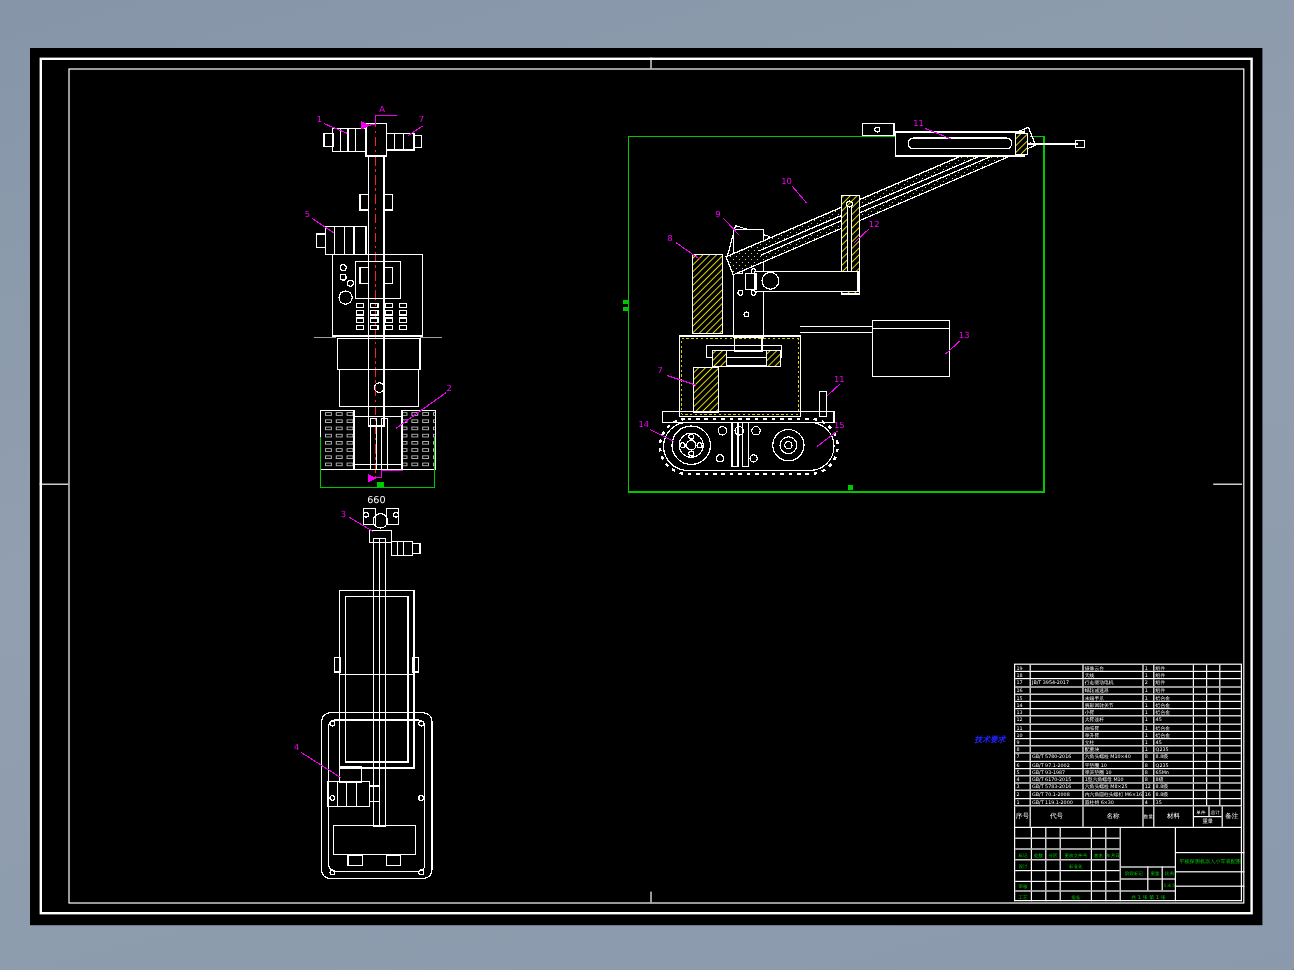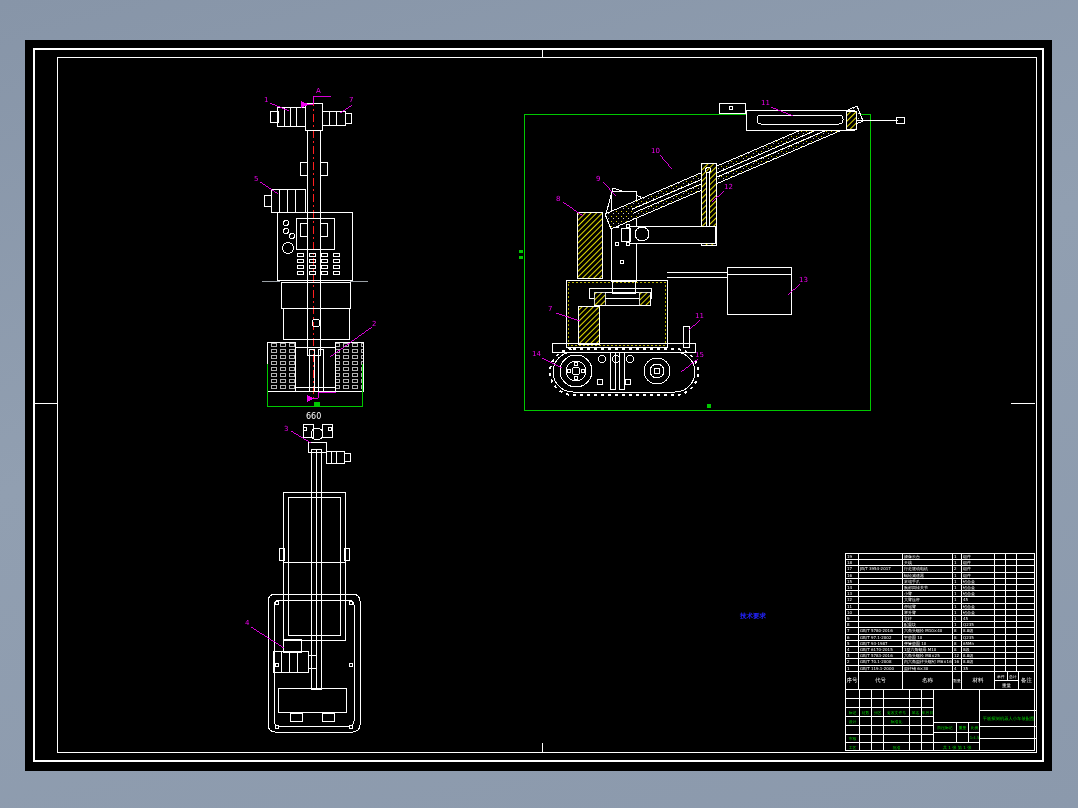--- a/index.html
+++ b/index.html
@@ -20,21 +20,21 @@
   .mgt{fill:#ee00ee;font-size:7px;}
   .mgf{fill:#ee00ee;stroke:none;}
   .gr{stroke:#00c800;fill:none;stroke-width:1;}
   .grf{fill:#00c800;stroke:none;}
   .gy{stroke:#9aa0a6;stroke-width:1;}
   .rd{stroke:#ff1f1f;stroke-width:1;fill:none;stroke-dasharray:8 3 2 3;}
   .dimt{fill:#fff;font-size:8px;}
 
   
   .notes{position:absolute;left:643px;top:572px;width:170px;color:#2323ff;}
-  .notes .ttl{font-size:6.5px;font-weight:bold;text-align:center;margin-bottom:8px;}
+  .notes .ttl{font-size:6.5px;font-weight:bold;text-align:right;margin-bottom:8px;font-style:italic;}
   .notes .ln{font-size:5.5px;line-height:7px;}
 
   
   .tblock{position:absolute;left:820px;top:513px;width:190px;height:198px;color:#fff;box-sizing:border-box;}
   .plist{position:absolute;left:0;top:0;width:190px;height:119px;border:1px solid #fff;box-sizing:border-box;display:flex;flex-direction:column;}
   .prow{display:flex;flex:1;border-top:1px solid #fff;box-sizing:border-box;min-height:0;}
   .prow:first-child{border-top:none;}
   .prow .c{border-left:1px solid #fff;box-sizing:border-box;font-size:4px;line-height:5px;overflow:hidden;white-space:nowrap;padding-left:1px;color:#fff;}
   .prow .c:first-child{border-left:none;}
   .c.no{width:12px;}.c.code{width:44px;}.c.name{width:50px;}.c.qty{width:9px;}

